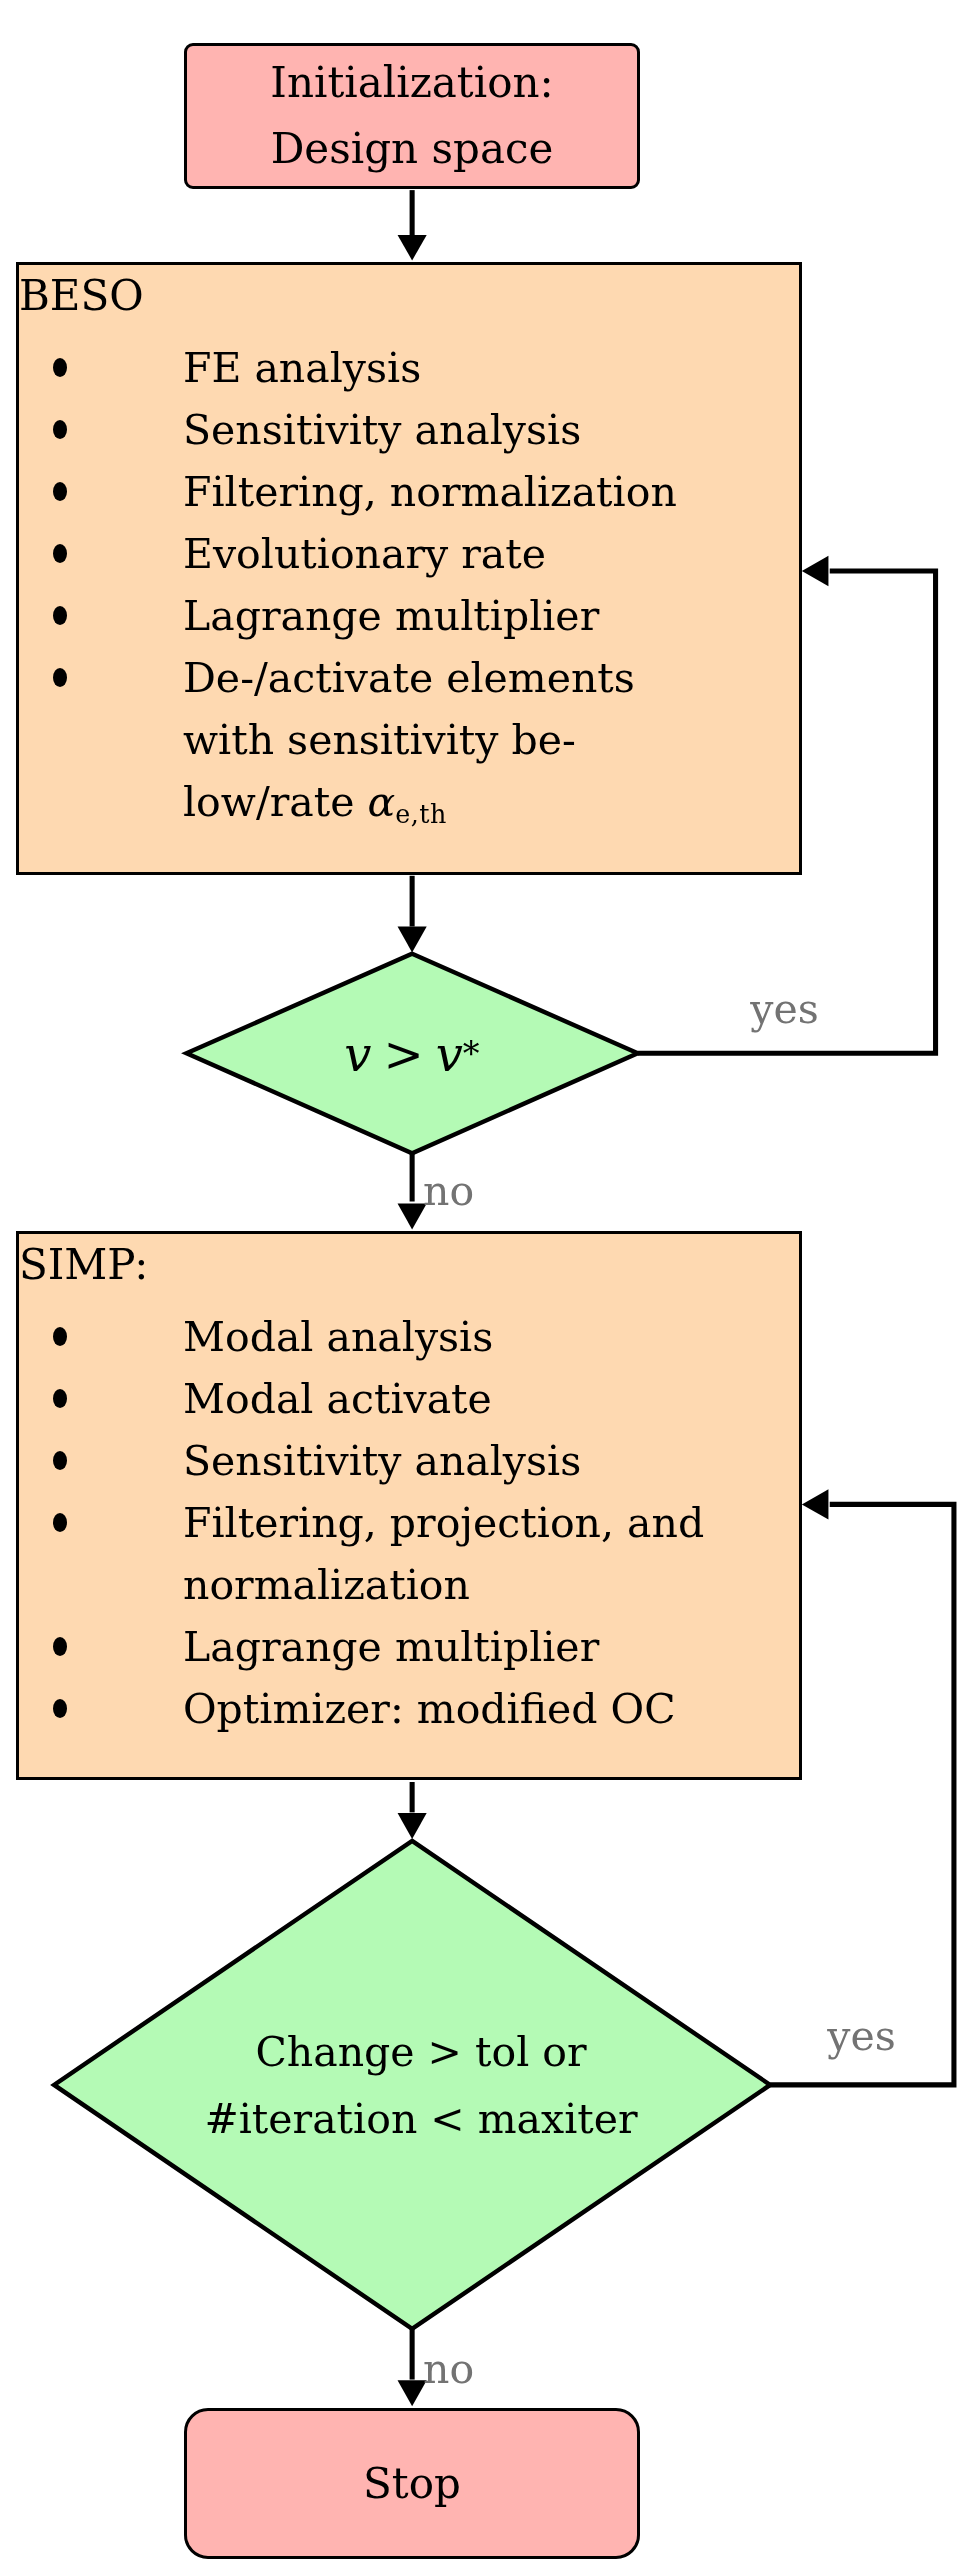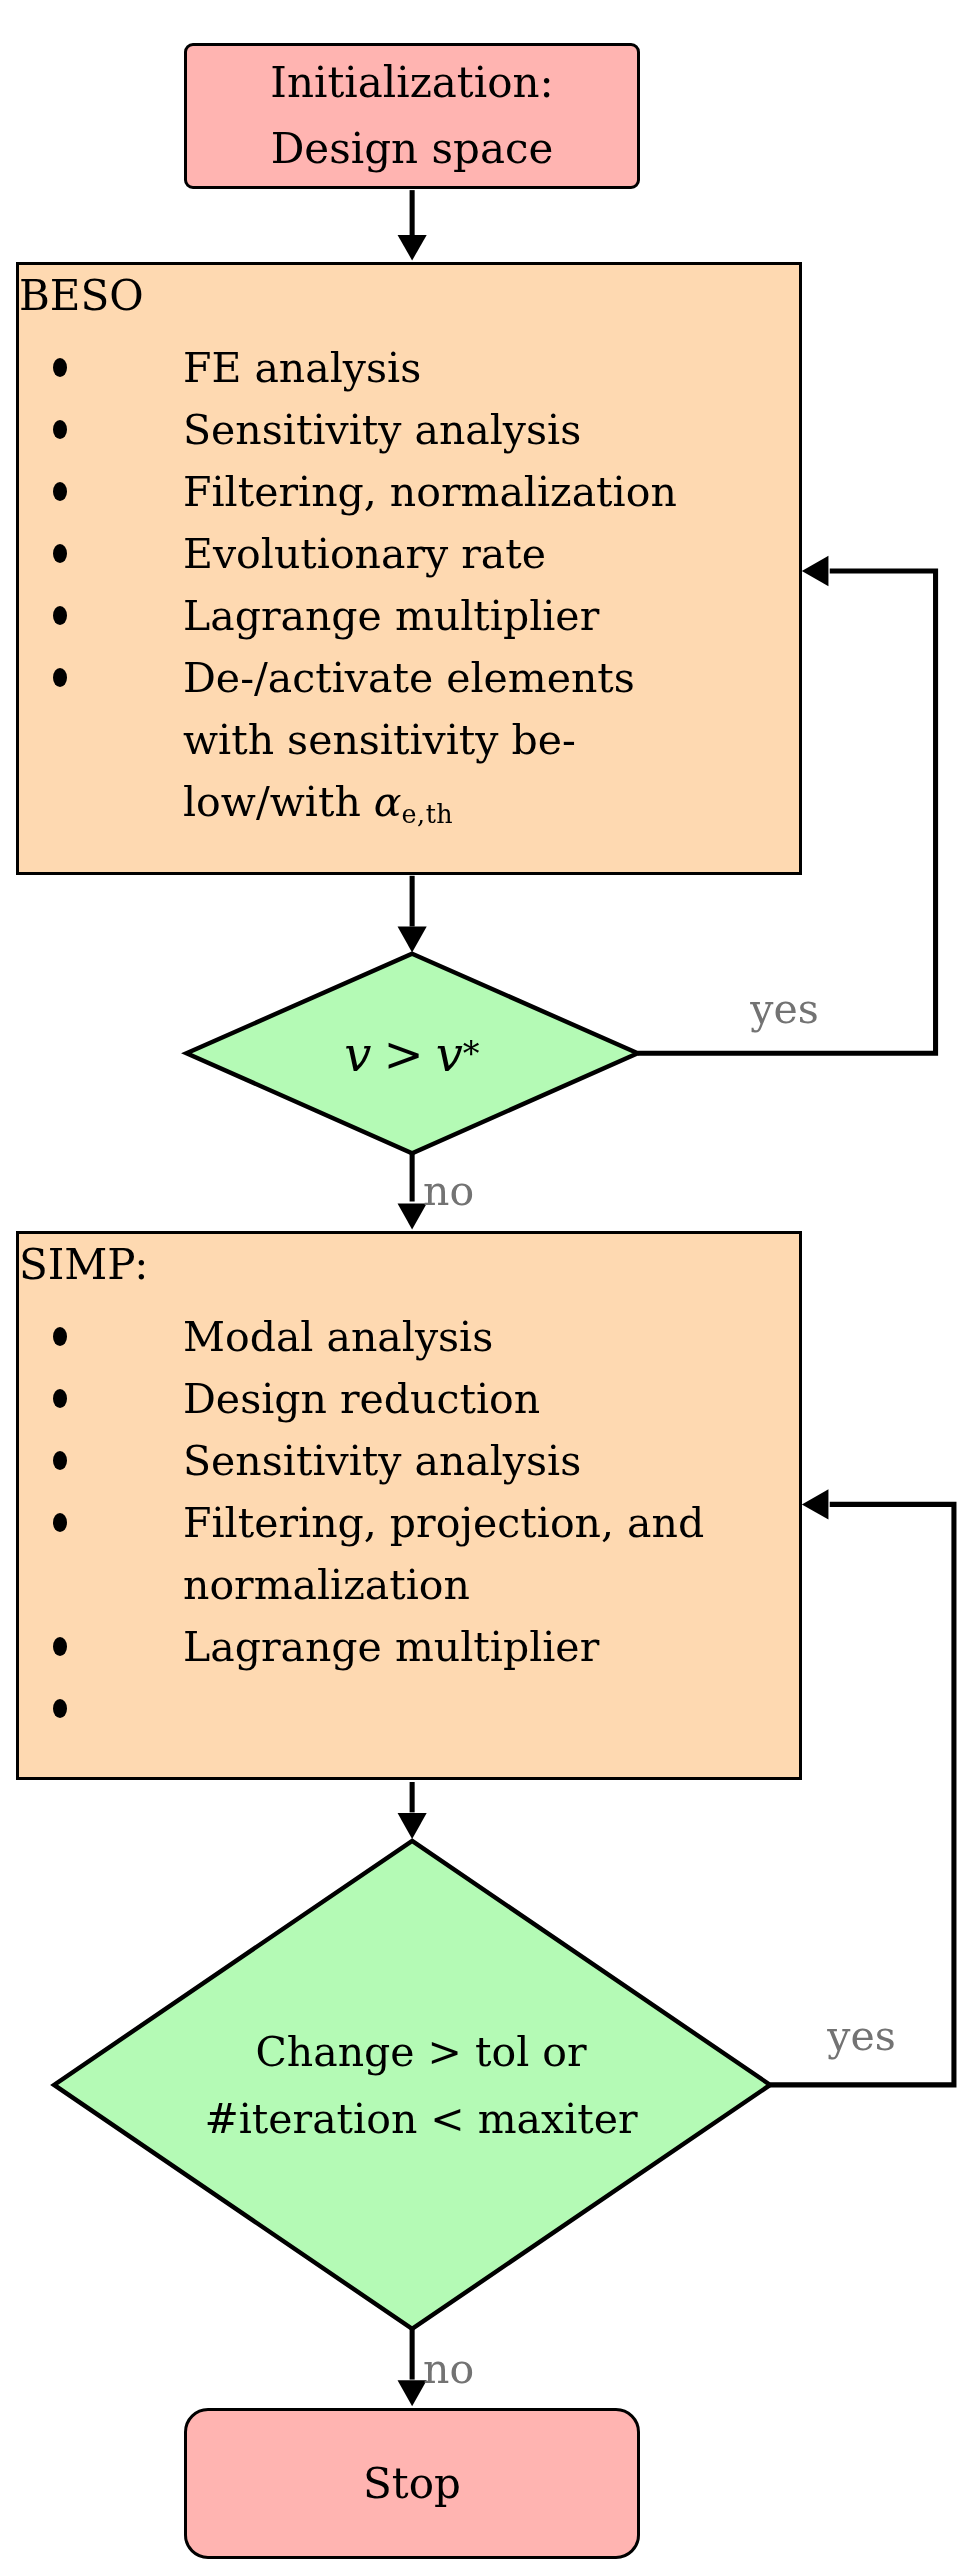--- a/index.html
+++ b/index.html
@@ -154,21 +154,21 @@
         <span>Lagrange multiplier</span>
       </li>
       <li class="row">
         <span class="dot"></span>
         <span>De-/activate elements</span>
       </li>
       <li class="row">
         <span>with sensitivity be-</span>
       </li>
       <li class="row">
-        <span>low/with </span><span class="mvar">α</span><sub class="msub">e,th</sub>
+        <span>low/rate </span><span class="mvar">α</span><sub class="msub">e,th</sub>
       </li>
     </ul>
   </div>
 
   <div class="diamond-label expr" style="left:222px; top:1006px; width:380px; height:95px;">
     <span class="mvar">v</span>
     <span class="op">&gt;</span>
     <span class="mvar">v</span>
     <sup class="star">*</sup>
   </div>
@@ -178,39 +178,40 @@
 
   <div class="node process" style="left: 16px; top: 1231px; width: 786px; height: 549px; background-color: rgb(254, 217, 177);">
     <h3>SIMP:</h3>
     <ul class="bullet-list">
       <li class="row">
         <span class="dot"></span>
         <span>Modal analysis</span>
       </li>
       <li class="row">
         <span class="dot"></span>
-        <span>Design reduction</span>
+        <span>Modal activate</span>
       </li>
       <li class="row">
         <span class="dot"></span>
         <span>Sensitivity analysis</span>
       </li>
       <li class="row">
         <span class="dot"></span>
         <span>Filtering, projection, and</span>
       </li>
       <li class="row">
         <span>normalization</span>
       </li>
       <li class="row">
         <span class="dot"></span>
         <span>Lagrange multiplier</span>
       </li>
       <li class="row">
         <span class="dot"></span>
+        <span>Optimizer: modified OC</span>
       </li>
     </ul>
   </div>
 
   <div class="diamond-label" style="left:104px; top:2019px; width:634px;">
     <div class="d2-line">Change &gt; tol or</div>
     <div class="d2-line">#iteration &lt; maxiter</div>
   </div>
 
   <div class="edge-label centered" style="left:798px; top:2008px;">yes</div>

